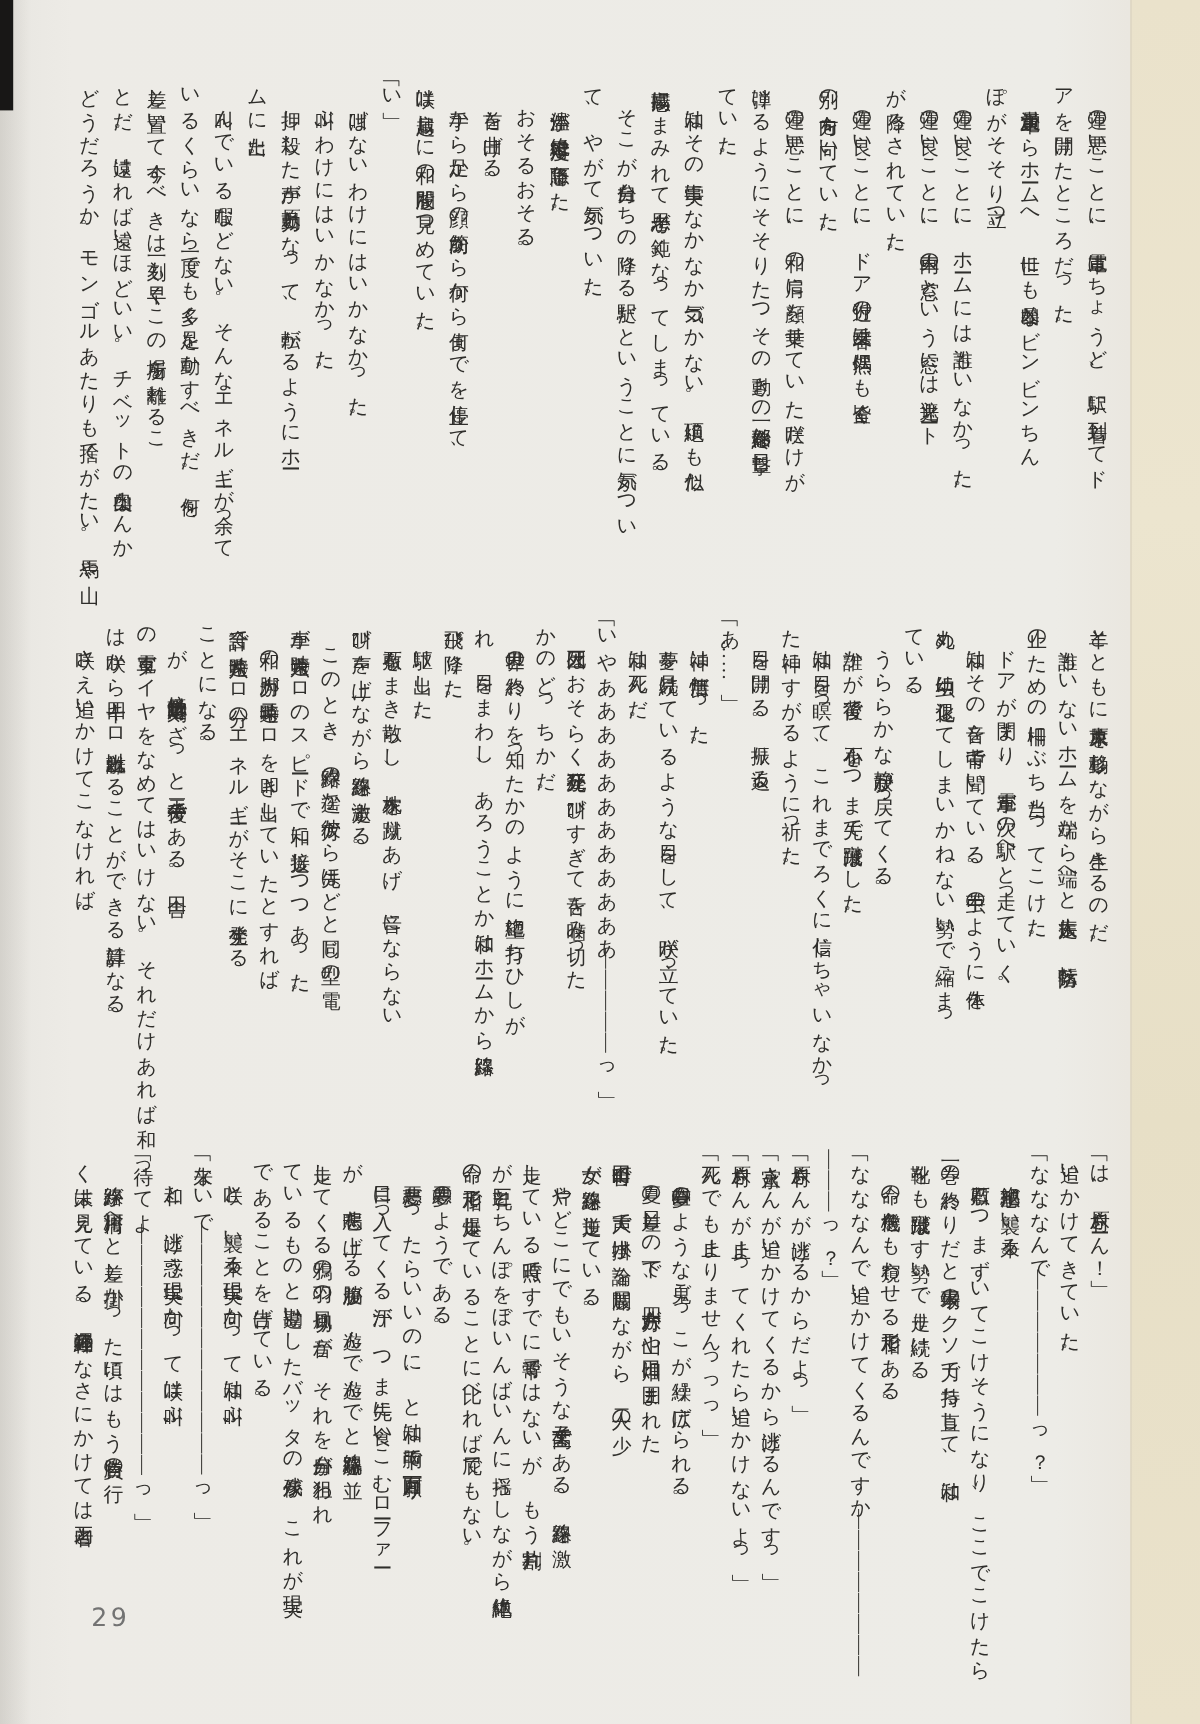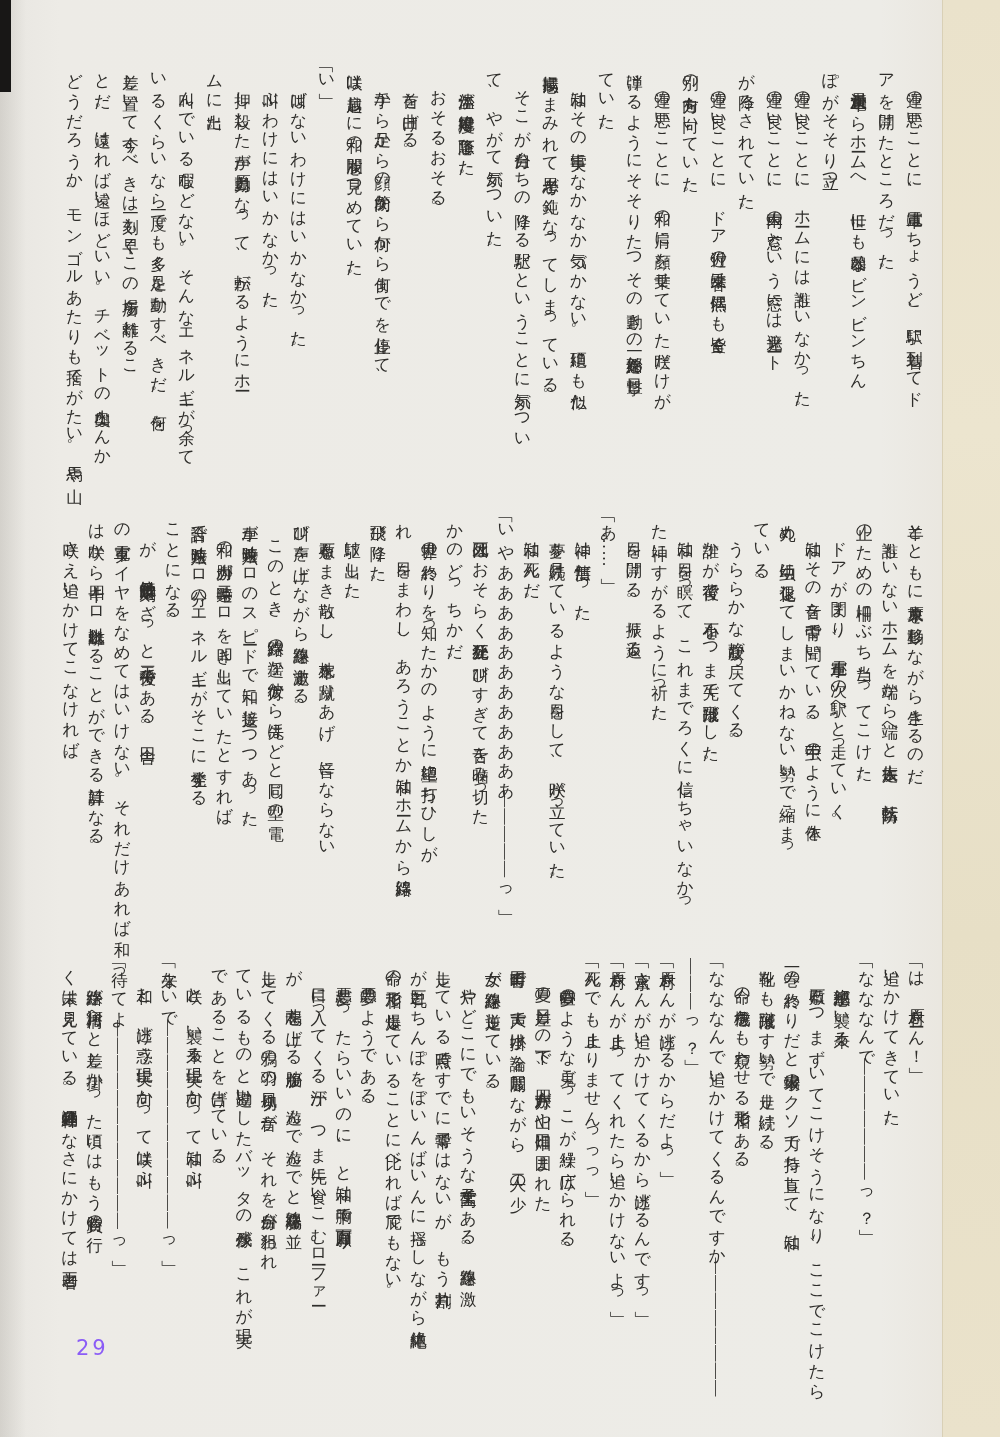--- a/index.html
+++ b/index.html
@@ -34,21 +34,21 @@
   .band p{margin:0;padding:0;}
   #band-top{top:62px;height:452px;}
   #band-top p{line-height:28px;}
   #band-middle{top:512px;height:452px;}
   #band-middle p{line-height:25.6px;}
   #band-bottom{top:958px;height:452px;}
   #band-bottom p{line-height:24.9px;}
   .page-number{
     position:absolute;left:76px;top:1336px;
     font-family:"DejaVu Sans",sans-serif;
-    font-size:21px;letter-spacing:3px;color:#8b5cf6;
+    font-size:21px;letter-spacing:3px;color:#737373;
   }
 </style>
 </head>
 <body>
 
 <div class="paper"></div>
 <div class="left-shade"></div>
 <div class="edge-strip"></div>
 <div class="corner-mark"></div>
 

